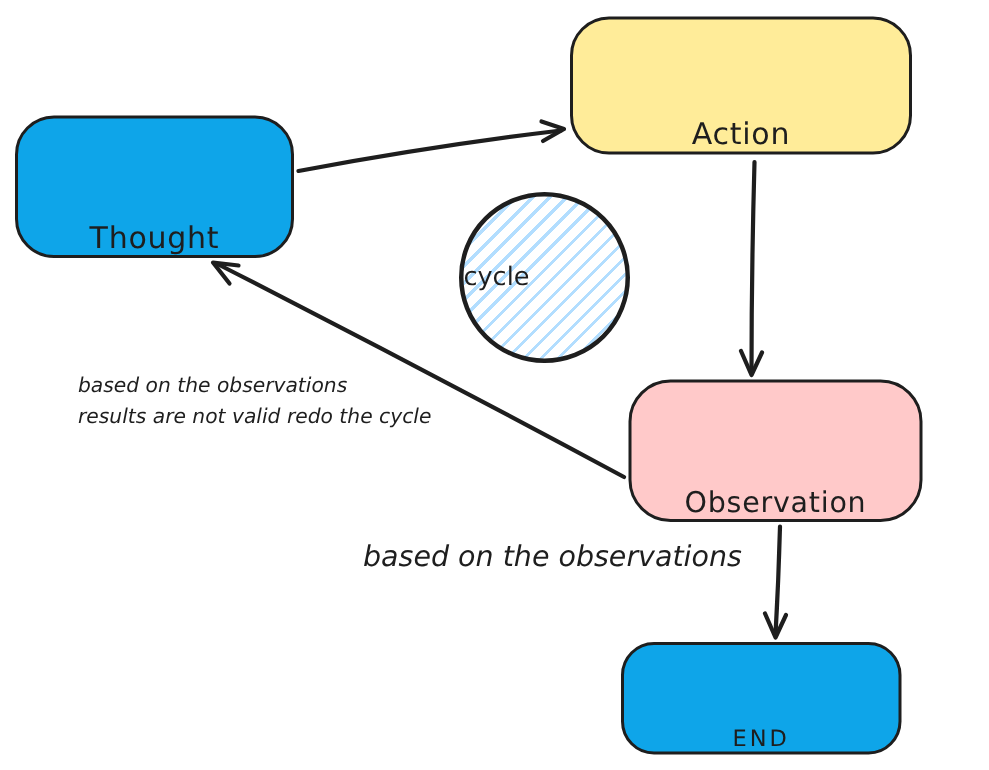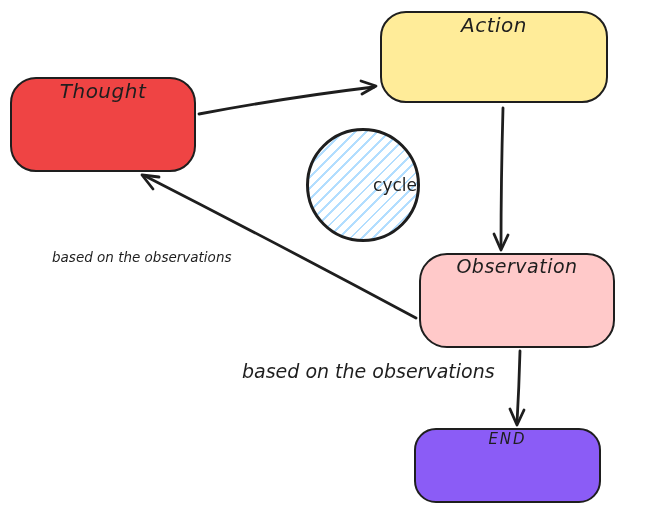--- a/index.html
+++ b/index.html
@@ -19,25 +19,24 @@
   #connector-layer {
     position: absolute;
     left: 0; top: 0;
     width: 659px; height: 513px;
   }
   .node {
     position: absolute;
     box-sizing: border-box;
     border: 2.5px solid #1e1e1e;
     display: flex;
-    align-items: flex-start;
+    align-items: flex-end;
     justify-content: center;
     font-size: 20px;
     letter-spacing: 0.5px;
-    font-style: italic;
   }
   .node .label { white-space: nowrap; }
   #node-thought   { left: 10px;  top: 77px;  width: 186px; height: 95px; border-radius: 26px; }
   #node-action    { left: 380px; top: 11px;  width: 228px; height: 92px; border-radius: 26px; }
   #node-observation { left: 419px; top: 253px; width: 196px; height: 95px; border-radius: 28px; font-size: 19px; }
   #node-end       { left: 414px; top: 428px; width: 187px; height: 75px; border-radius: 22px; font-size: 15px; letter-spacing: 2px; }
   #cycle-badge {
     position: absolute;
     left: 306px; top: 128px;
     width: 114px; height: 114px;
@@ -47,21 +46,21 @@
     background-color: #ffffff;
     background-image: repeating-linear-gradient(
       135deg,
       rgba(165, 216, 255, 0.85) 0px,
       rgba(165, 216, 255, 0.85) 2px,
       rgba(255, 255, 255, 0) 2px,
       rgba(255, 255, 255, 0) 8px
     );
     display: flex;
     align-items: center;
-    justify-content: flex-end;
+    justify-content: flex-start;
     font-size: 17px;
   }
   .note {
     position: absolute;
     white-space: nowrap;
     font-style: italic;
   }
   #note-invalid {
     left: 52px; top: 247px;
     font-size: 13.5px;
@@ -101,41 +100,42 @@
       <path class="arrow" d="M416,318 Q280,245 145,176"></path>
       <path class="arrow" d="M159,177 L142,175 L153,189"></path>
     </g>
 
     <g>
       <path class="arrow" d="M520,351 Q519,388 517,423"></path>
       <path class="arrow" d="M510,409 L517,425 L524,410"></path>
     </g>
   </svg>
 
-  <div class="node" id="node-thought" style="background-color: #ef4444;">
+  <div class="node" id="node-thought" style="background-color: #0ea5e9;">
     <span class="label">Thought</span>
   </div>
 
   <div class="node" id="node-action" style="background-color: rgb(255, 236, 153);">
     <span class="label">Action</span>
   </div>
 
   <div class="node" id="node-observation" style="background-color: rgb(255, 201, 201);">
     <span class="label">Observation</span>
   </div>
 
-  <div class="node" id="node-end" style="background-color: #8b5cf6;">
+  <div class="node" id="node-end" style="background-color: #0ea5e9;">
     <span class="label">END</span>
   </div>
 
   <div id="cycle-badge">
     <span class="label">cycle</span>
   </div>
 
   <div class="note" id="note-invalid">
     <div>based on the observations</div>
+    <div>results are not valid redo the cycle</div>
   </div>
 
   <div class="note" id="note-valid">
     <div>based on the observations</div>
   </div>
 
 </div>
 
 </body></html>

